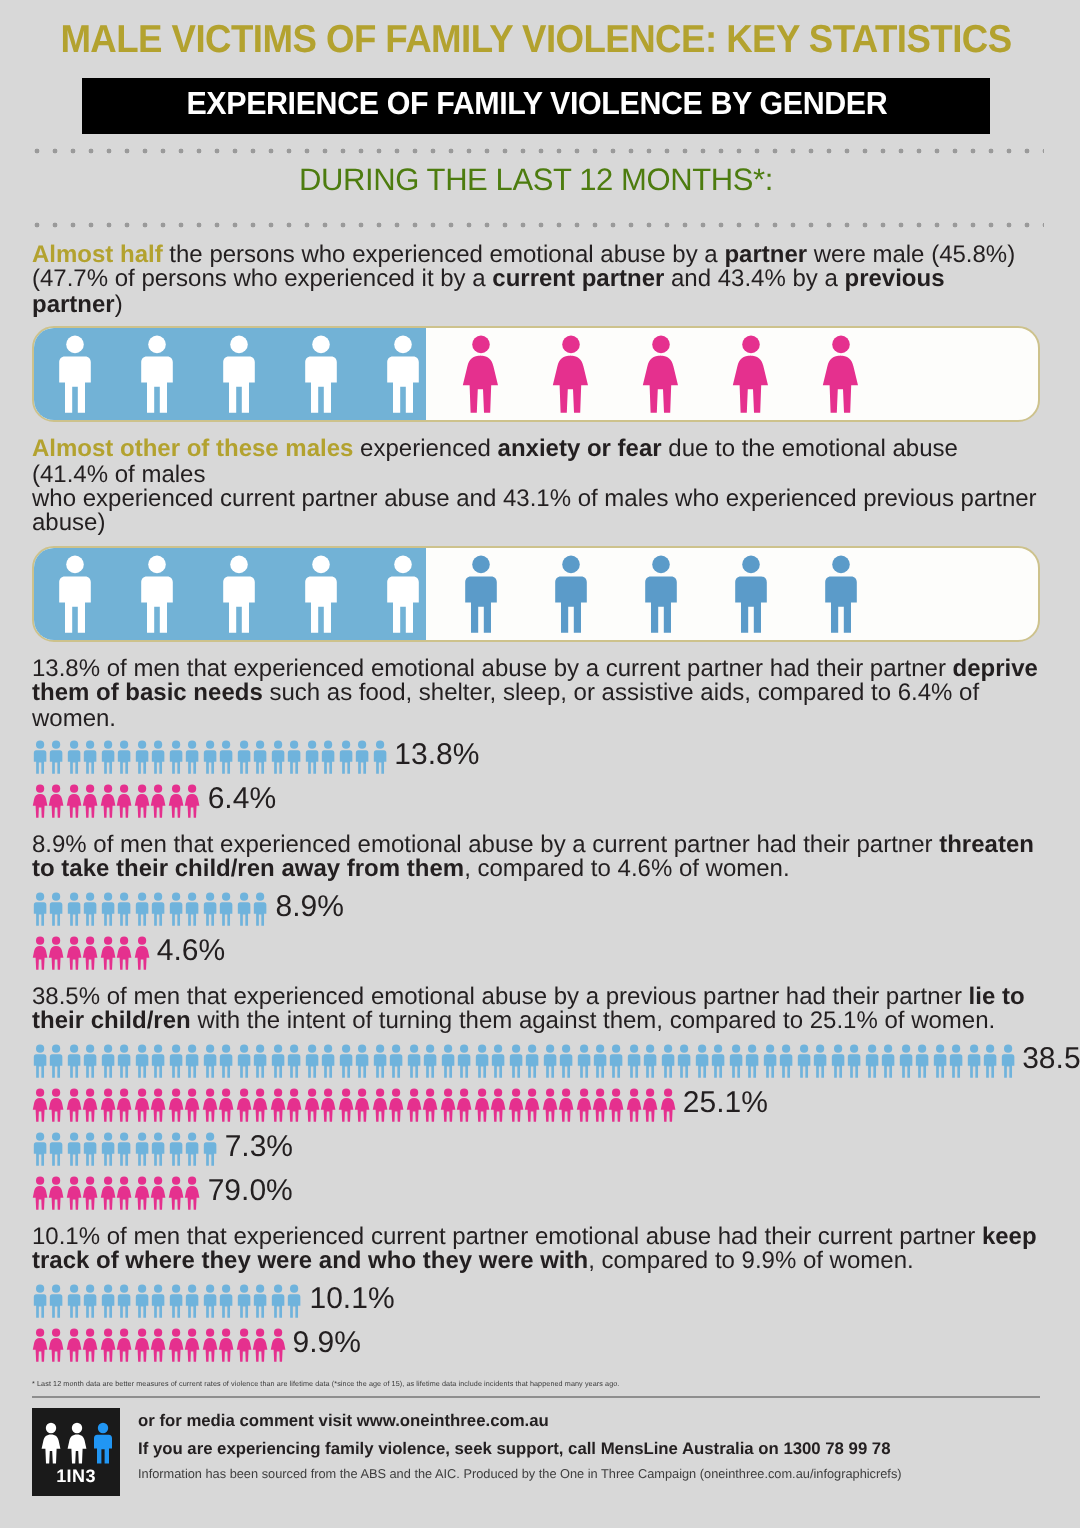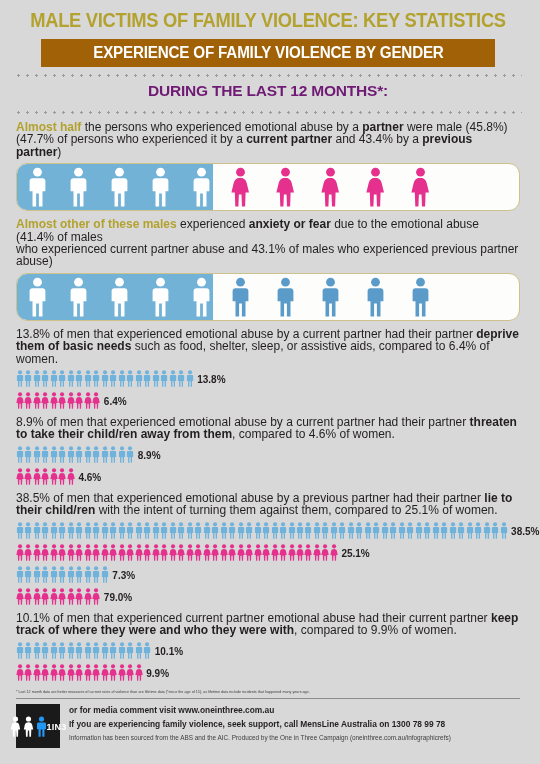--- a/index.html
+++ b/index.html
@@ -17,21 +17,21 @@
     color: #b3a22f;
     font-size: 19.5px;
     font-weight: bold;
     letter-spacing: -0.3px;
     padding-top: 9px;
     font-stretch: condensed;
     transform: scaleX(0.94);
   }
   .subtitle-bar {
     margin: 7px 41px 0 41px;
-    background: #a16207;
+    background: #000000;
     height: 28px;
     display: flex; align-items: center; justify-content: center;
   }
   .subtitle-bar span {
     color: #ffffff;
     font-size: 16px;
     font-weight: bold;
     letter-spacing: -0.2px;
     transform: scaleX(0.95);
   }
@@ -39,22 +39,22 @@
     margin: 7px 14px 0 14px;
     height: 3px;
     background-image: radial-gradient(circle, #9a9a9a 1.2px, transparent 1.3px);
     background-size: 9px 3px;
     background-repeat: repeat-x;
     background-position: left center;
   }
   .period {
     text-align: center;
     font-size: 15.5px;
-    font-weight: bold;
-    color: #701a75;
+    font-weight: normal;
+    color: #4d7c0f;
     padding: 5px 0 4px 0;
     letter-spacing: -0.2px;
   }
 
   
   .para {
     margin: 7px 16px 0 16px;
     font-size: 12px;
     line-height: 12.4px;
     color: #231f20;
@@ -89,22 +89,22 @@
   
   .row {
     margin: 3px 0 0 16px;
     display: flex;
     align-items: flex-end;
     height: 19px;
   }
   .icons { display: flex; align-items: flex-end; }
   .icons svg { display: block; margin-right: 0.4px; }
   .rowlabel {
-    font-size: 10px;
-    font-weight: bold;
+    font-size: 15px;
+    font-weight: normal;
     color: #231f20;
     margin-left: 3px;
     line-height: 1;
     padding-bottom: 2px;
     white-space: nowrap;
   }
 
   
   .footnote {
     margin: 9px 16px 0 16px;
@@ -116,21 +116,21 @@
   .rule { margin: 3px 16px 0 16px; height: 1px; background: #8e8e8e; }
   .footer {
     margin: 5px 16px 0 16px;
     display: flex;
     align-items: flex-start;
     gap: 9px;
   }
   .logo {
     width: 44px; height: 44px;
     background: #1a1a1a;
-    display: flex; flex-direction: row;
+    display: flex; flex-direction: column;
     align-items: center; justify-content: center;
     flex: 0 0 44px;
     padding-top: 2px;
   }
   .logo-figs { display: flex; gap: 2px; align-items: flex-end; }
   .logo-text {
     color: #fff; font-size: 9px; font-weight: bold;
     letter-spacing: 0.2px; margin-top: 1px;
   }
   .footer-text { padding-top: 1px; }

